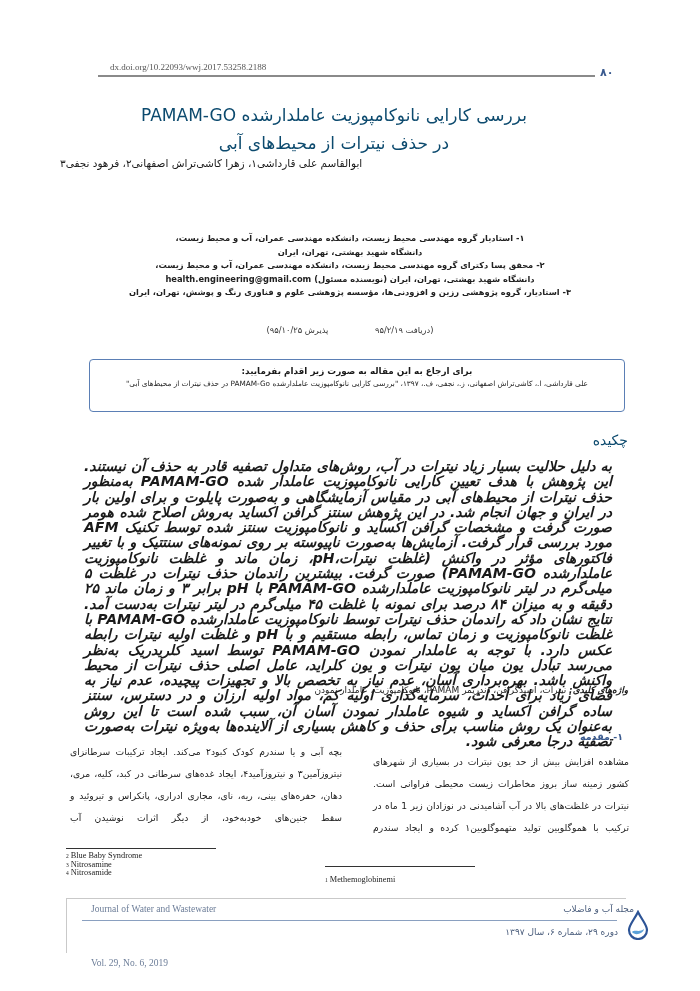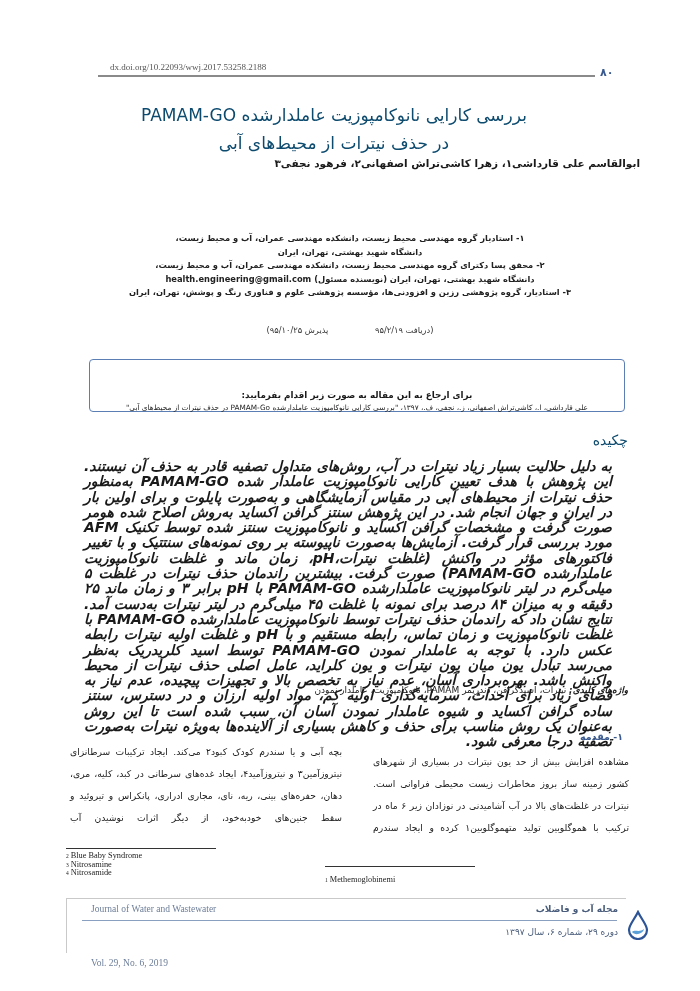--- a/index.html
+++ b/index.html
@@ -19,38 +19,38 @@
     .page-num {
       left: 600px; top: 66px; font-size: 11px; font-weight: bold; color: #3a5a8f;
     }
     .title {
       left: 44px; width: 580px; text-align: center; color: #0c4a6e;
       font-weight: normal; font-size: 17px; line-height: 24px;
     }
     .title1 { top: 103px; }
     .title2 { top: 131px; }
     .authors {
-      left: 60px; width: 580px; top: 157px; text-align: right;
-      font-size: 10.5px; font-weight: bold;
+      left: 60px; width: 580px; top: 157px; text-align: left;
+      font-size: 10.5px; font-weight: normal;
     }
     .affil {
       left: 100px; width: 500px; top: 232px; text-align: center;
       font-size: 8.3px; font-weight: bold; line-height: 13.6px; color: #222;
     }
     .dates {
       left: 200px; width: 300px; top: 325px; text-align: center;
       font-size: 8.3px; color: #333;
     }
     .dates span { margin: 0 22px; }
     .cite-box {
       left: 89px; top: 359px; width: 536px; height: 53px;
       border: 1.3px solid #5b7fb5; border-radius: 4px; box-sizing: border-box;
       text-align: center; padding-top: 5px;
     }
-    .cite-head { font-size: 8.8px; font-weight: bold; line-height: 13px; margin-top: 24px; }
+    .cite-head { font-size: 8.8px; font-weight: bold; line-height: 13px; }
     .cite-line { font-size: 7.3px; line-height: 12px; color: #222; }
     .cite-line b { font-weight: bold; }
     .abstract-head {
       right: 72px; top: 432px; font-size: 14px; color: #0c4a6e;
       font-family: "DejaVu Serif", serif;
     }
     .abstract {
       left: 84px; width: 528px; top: 459px; font-size: 14px; font-weight: bold;
       line-height: 15.3px; text-align: justify; text-align-last: right; font-style: italic;
     }
@@ -78,21 +78,21 @@
     .footer-vert { left: 66px; top: 898px; width: 1px; height: 55px; background: #c9c9c9; }
     .footer-mid-rule { left: 82px; top: 920px; width: 535px; height: 1px; background: #8aa0c0; }
     .journal-en, .vol-en {
       font-family: "Liberation Serif", serif; font-size: 9.5px; color: #6c7d98;
     }
     .journal-en { left: 91px; top: 904px; }
     .vol-en { left: 91px; top: 958px; }
     .journal-fa, .vol-fa {
       font-size: 9px; color: #4a5d7c; text-align: right; width: 200px;
     }
-    .journal-fa { left: 418px; top: 904px; font-weight: bold; }
+    .journal-fa { left: 434px; top: 904px; }
     .vol-fa { left: 418px; top: 927px; }
     .logo { left: 625px; top: 910px; width: 26px; height: 30px; }
   </style>
 </head>
 <body>
 
 <div class="abs doi">dx.doi.org/10.22093/wwj.2017.53258.2188</div>
 <div class="abs header-rule"></div>
 <div class="abs page-num">۸۰</div>
 
@@ -121,21 +121,21 @@
 
 <div class="abs abstract-head rtl">چکیده</div>
 <div class="abs abstract rtl">به دلیل حلالیت بسیار زیاد نیترات در آب، روش‌های متداول تصفیه قادر به حذف آن نیستند. این پژوهش با هدف تعیین کارایی نانوکامپوزیت عاملدار شده PAMAM-GO به‌منظور حذف نیترات از محیط‌های آبی در مقیاس آزمایشگاهی و به‌صورت پایلوت و برای اولین بار در ایران و جهان انجام شد. در این پژوهش سنتز گرافن اکساید به‌روش اصلاح شده هومر صورت گرفت و مشخصات گرافن اکساید و نانوکامپوزیت سنتز شده توسط تکنیک AFM مورد بررسی قرار گرفت. آزمایش‌ها به‌صورت ناپیوسته بر روی نمونه‌های سنتتیک و با تغییر فاکتورهای مؤثر در واکنش (غلظت نیترات،pH، زمان ماند و غلظت نانوکامپوزیت عاملدارشده PAMAM-GO) صورت گرفت. بیشترین راندمان حذف نیترات در غلظت ۵ میلی‌گرم در لیتر نانوکامپوزیت عاملدارشده PAMAM-GO با pH برابر ۳ و زمان ماند ۲۵ دقیقه و به میزان ۸۴ درصد برای نمونه با غلظت ۴۵ میلی‌گرم در لیتر نیترات به‌دست آمد. نتایج نشان داد که راندمان حذف نیترات توسط نانوکامپوزیت عاملدارشده PAMAM-GO با غلظت نانوکامپوزیت و زمان تماس، رابطه مستقیم و با pH و غلظت اولیه نیترات رابطه عکس دارد. با توجه به عاملدار نمودن PAMAM-GO توسط اسید کلریدریک به‌نظر می‌رسد تبادل یون میان یون نیترات و یون کلراید، عامل اصلی حذف نیترات از محیط واکنش باشد. بهره‌برداری آسان، عدم نیاز به تخصص بالا و تجهیزات پیچیده، عدم نیاز به فضای زیاد برای احداث، سرمایه‌گذاری اولیه کم، مواد اولیه ارزان و در دسترس، سنتز ساده گرافن اکساید و شیوه عاملدار نمودن آسان آن، سبب شده است تا این روش به‌عنوان یک روش مناسب برای حذف و کاهش بسیاری از آلاینده‌ها به‌ویژه نیترات به‌صورت تصفیه درجا معرفی شود.</div>
 
 <div class="abs keywords rtl">
   <span class="kw-label">واژه‌های کلیدی:</span>
   <span>نیترات، اسیدگرافن، دندریمر PAMAM، نانوکامپوزیت، عاملدار نمودن</span>
 </div>
 
 <div class="abs section-head rtl">۱- مقدمه</div>
-<div class="abs col col-right rtl">مشاهده افزایش بیش از حد یون نیترات در بسیاری از شهرهای کشور زمینه ساز بروز مخاطرات زیست محیطی فراوانی است. نیترات در غلظت‌های بالا در آب آشامیدنی در نوزادان زیر ۶ ماه در ترکیب با هموگلوبین تولید متهموگلوبین۱ کرده و ایجاد سندرم</div>
+<div class="abs col col-right rtl">مشاهده افزایش بیش از حد یون نیترات در بسیاری از شهرهای کشور زمینه ساز بروز مخاطرات زیست محیطی فراوانی است. نیترات در غلظت‌های بالا در آب آشامیدنی در نوزادان زیر 1 ماه در ترکیب با هموگلوبین تولید متهموگلوبین۱ کرده و ایجاد سندرم</div>
 <div class="abs col col-left rtl">بچه آبی و یا سندرم کودک کبود۲ می‌کند. ایجاد ترکیبات سرطانزای نیتروزآمین۳ و نیتروزآمید۴، ایجاد غده‌های سرطانی در کبد، کلیه، مری، دهان، حفره‌های بینی، ریه، نای، مجاری ادراری، پانکراس و تیروئید و سقط جنین‌های خودبه‌خود، از دیگر اثرات نوشیدن آب</div>
 
 <div class="abs fn-rule-left"></div>
 <div class="abs fn fn-left">
   <div><sup>2</sup><span>Blue Baby Syndrome</span></div>
   <div><sup>3</sup><span>Nitrosamine</span></div>
   <div><sup>4</sup><span>Nitrosamide</span></div>
 </div>
 
 <div class="abs fn-rule-right"></div>

